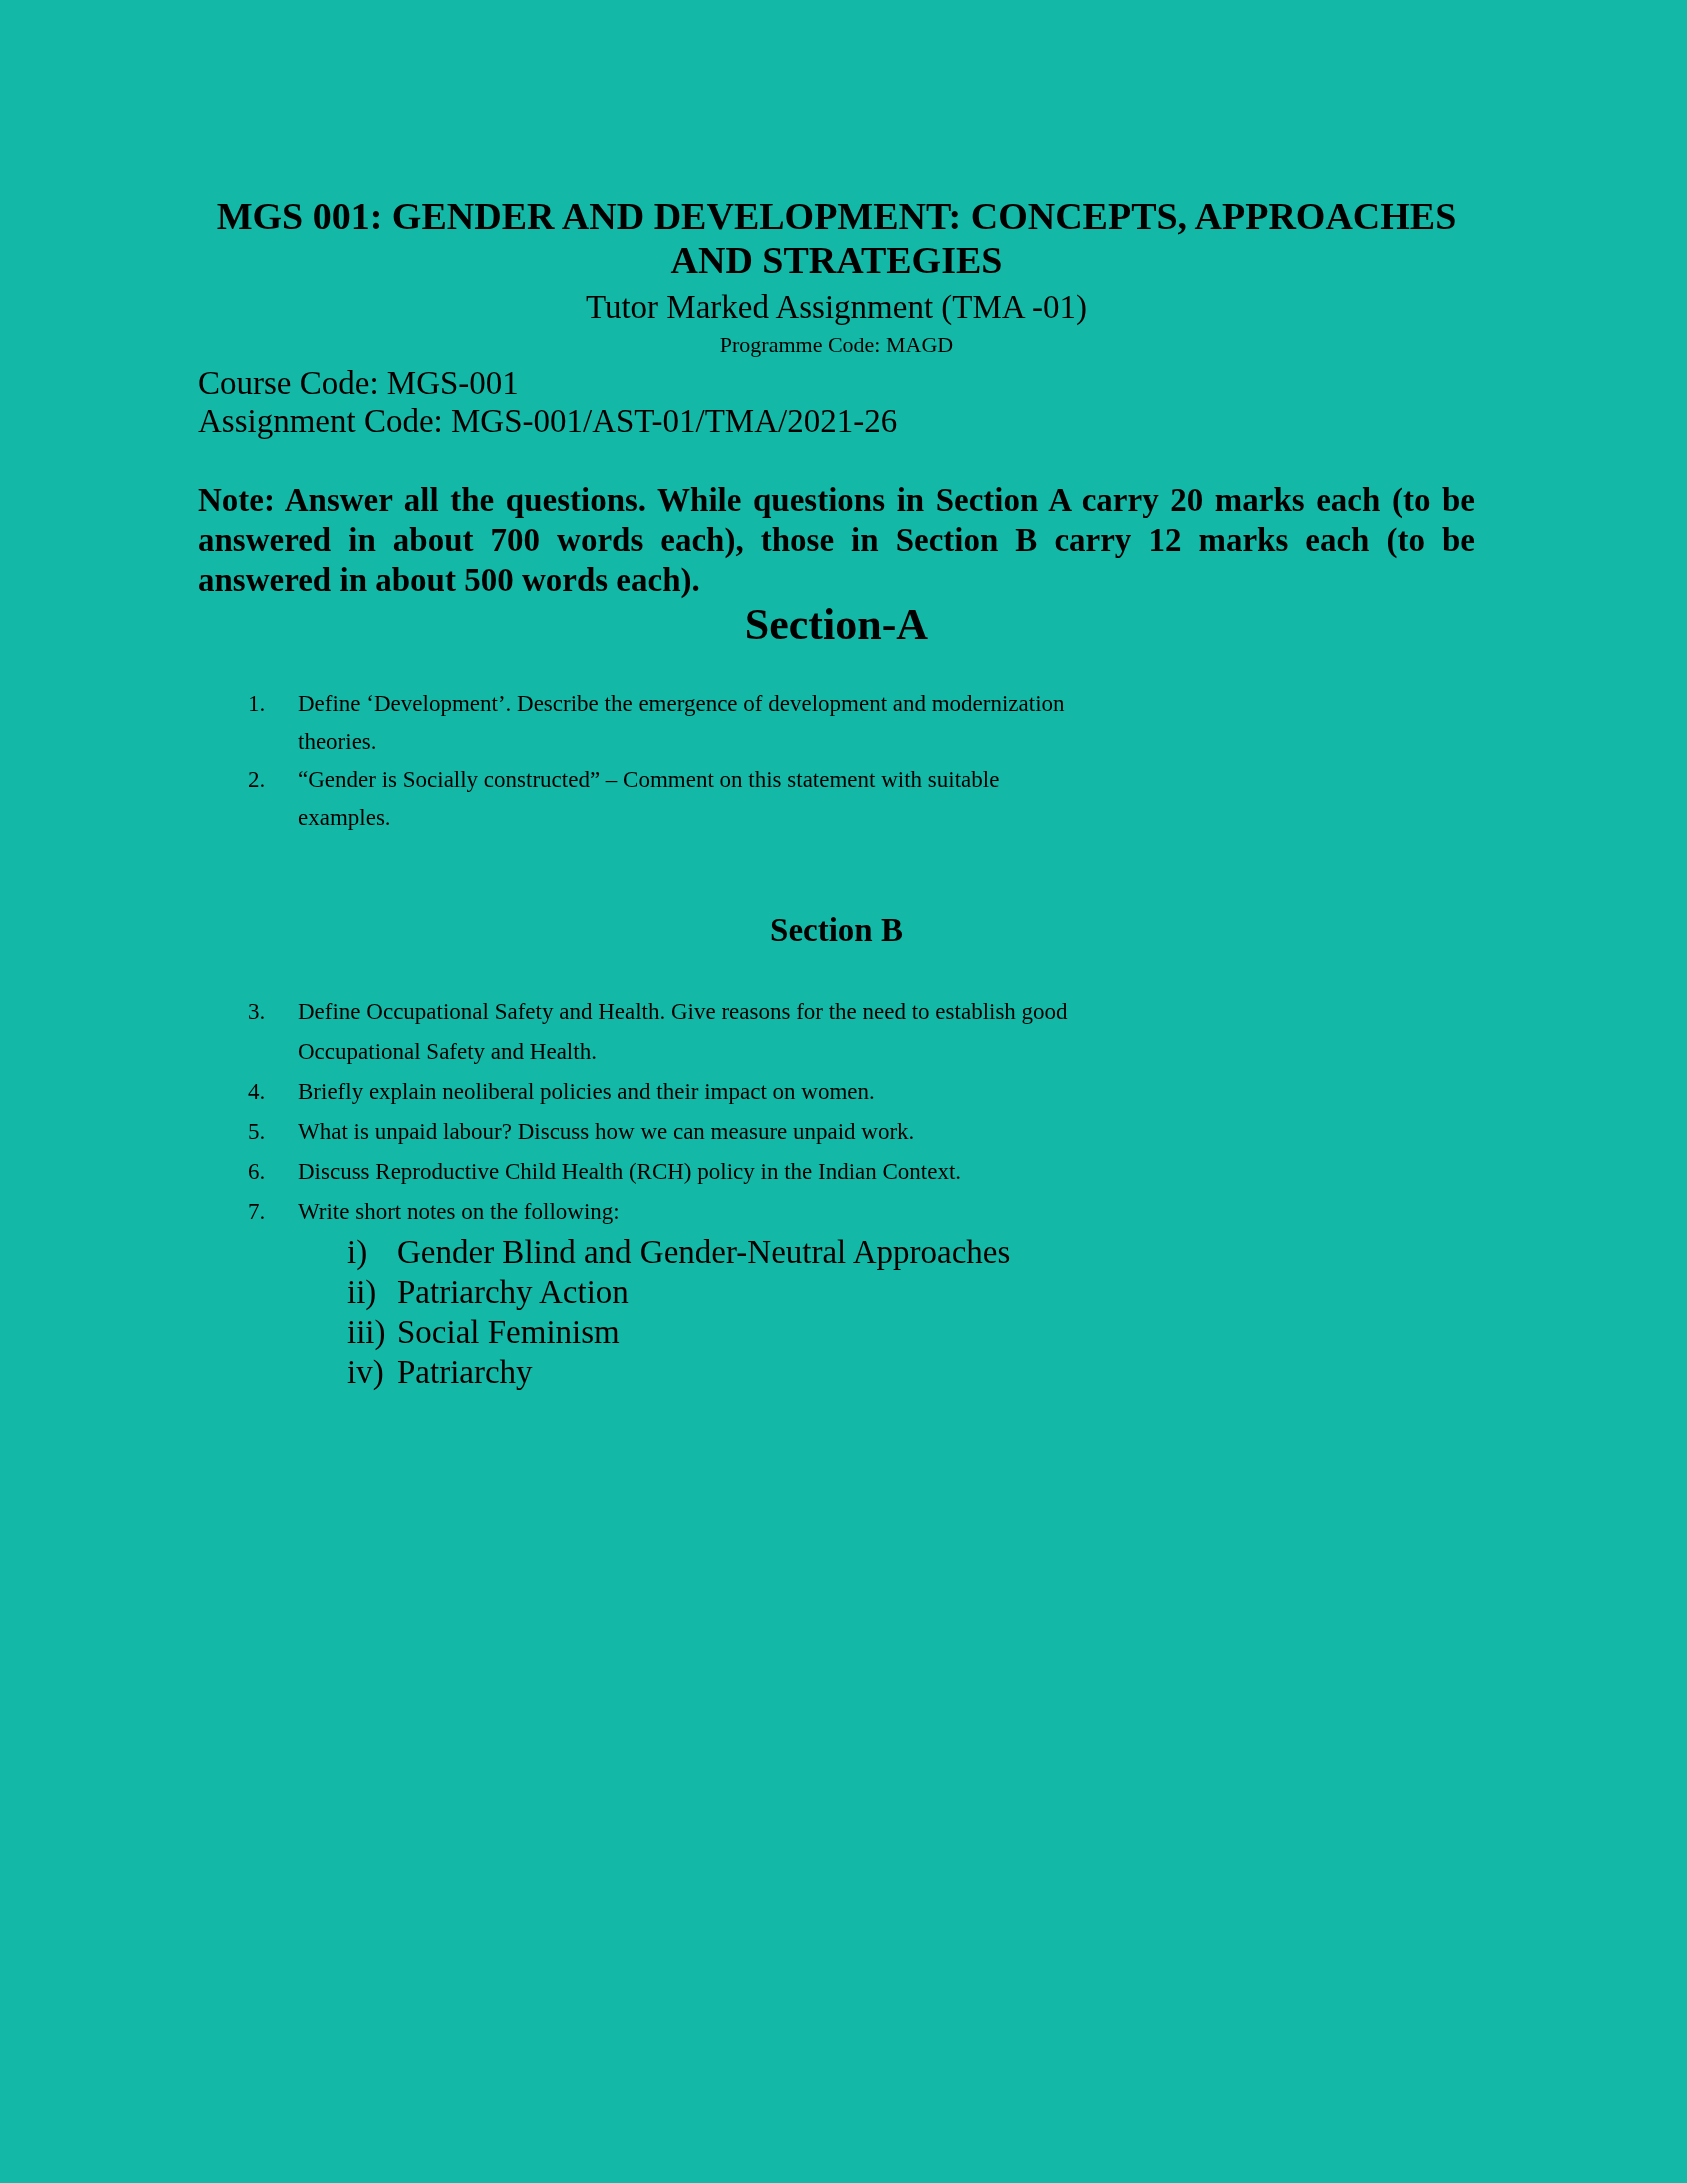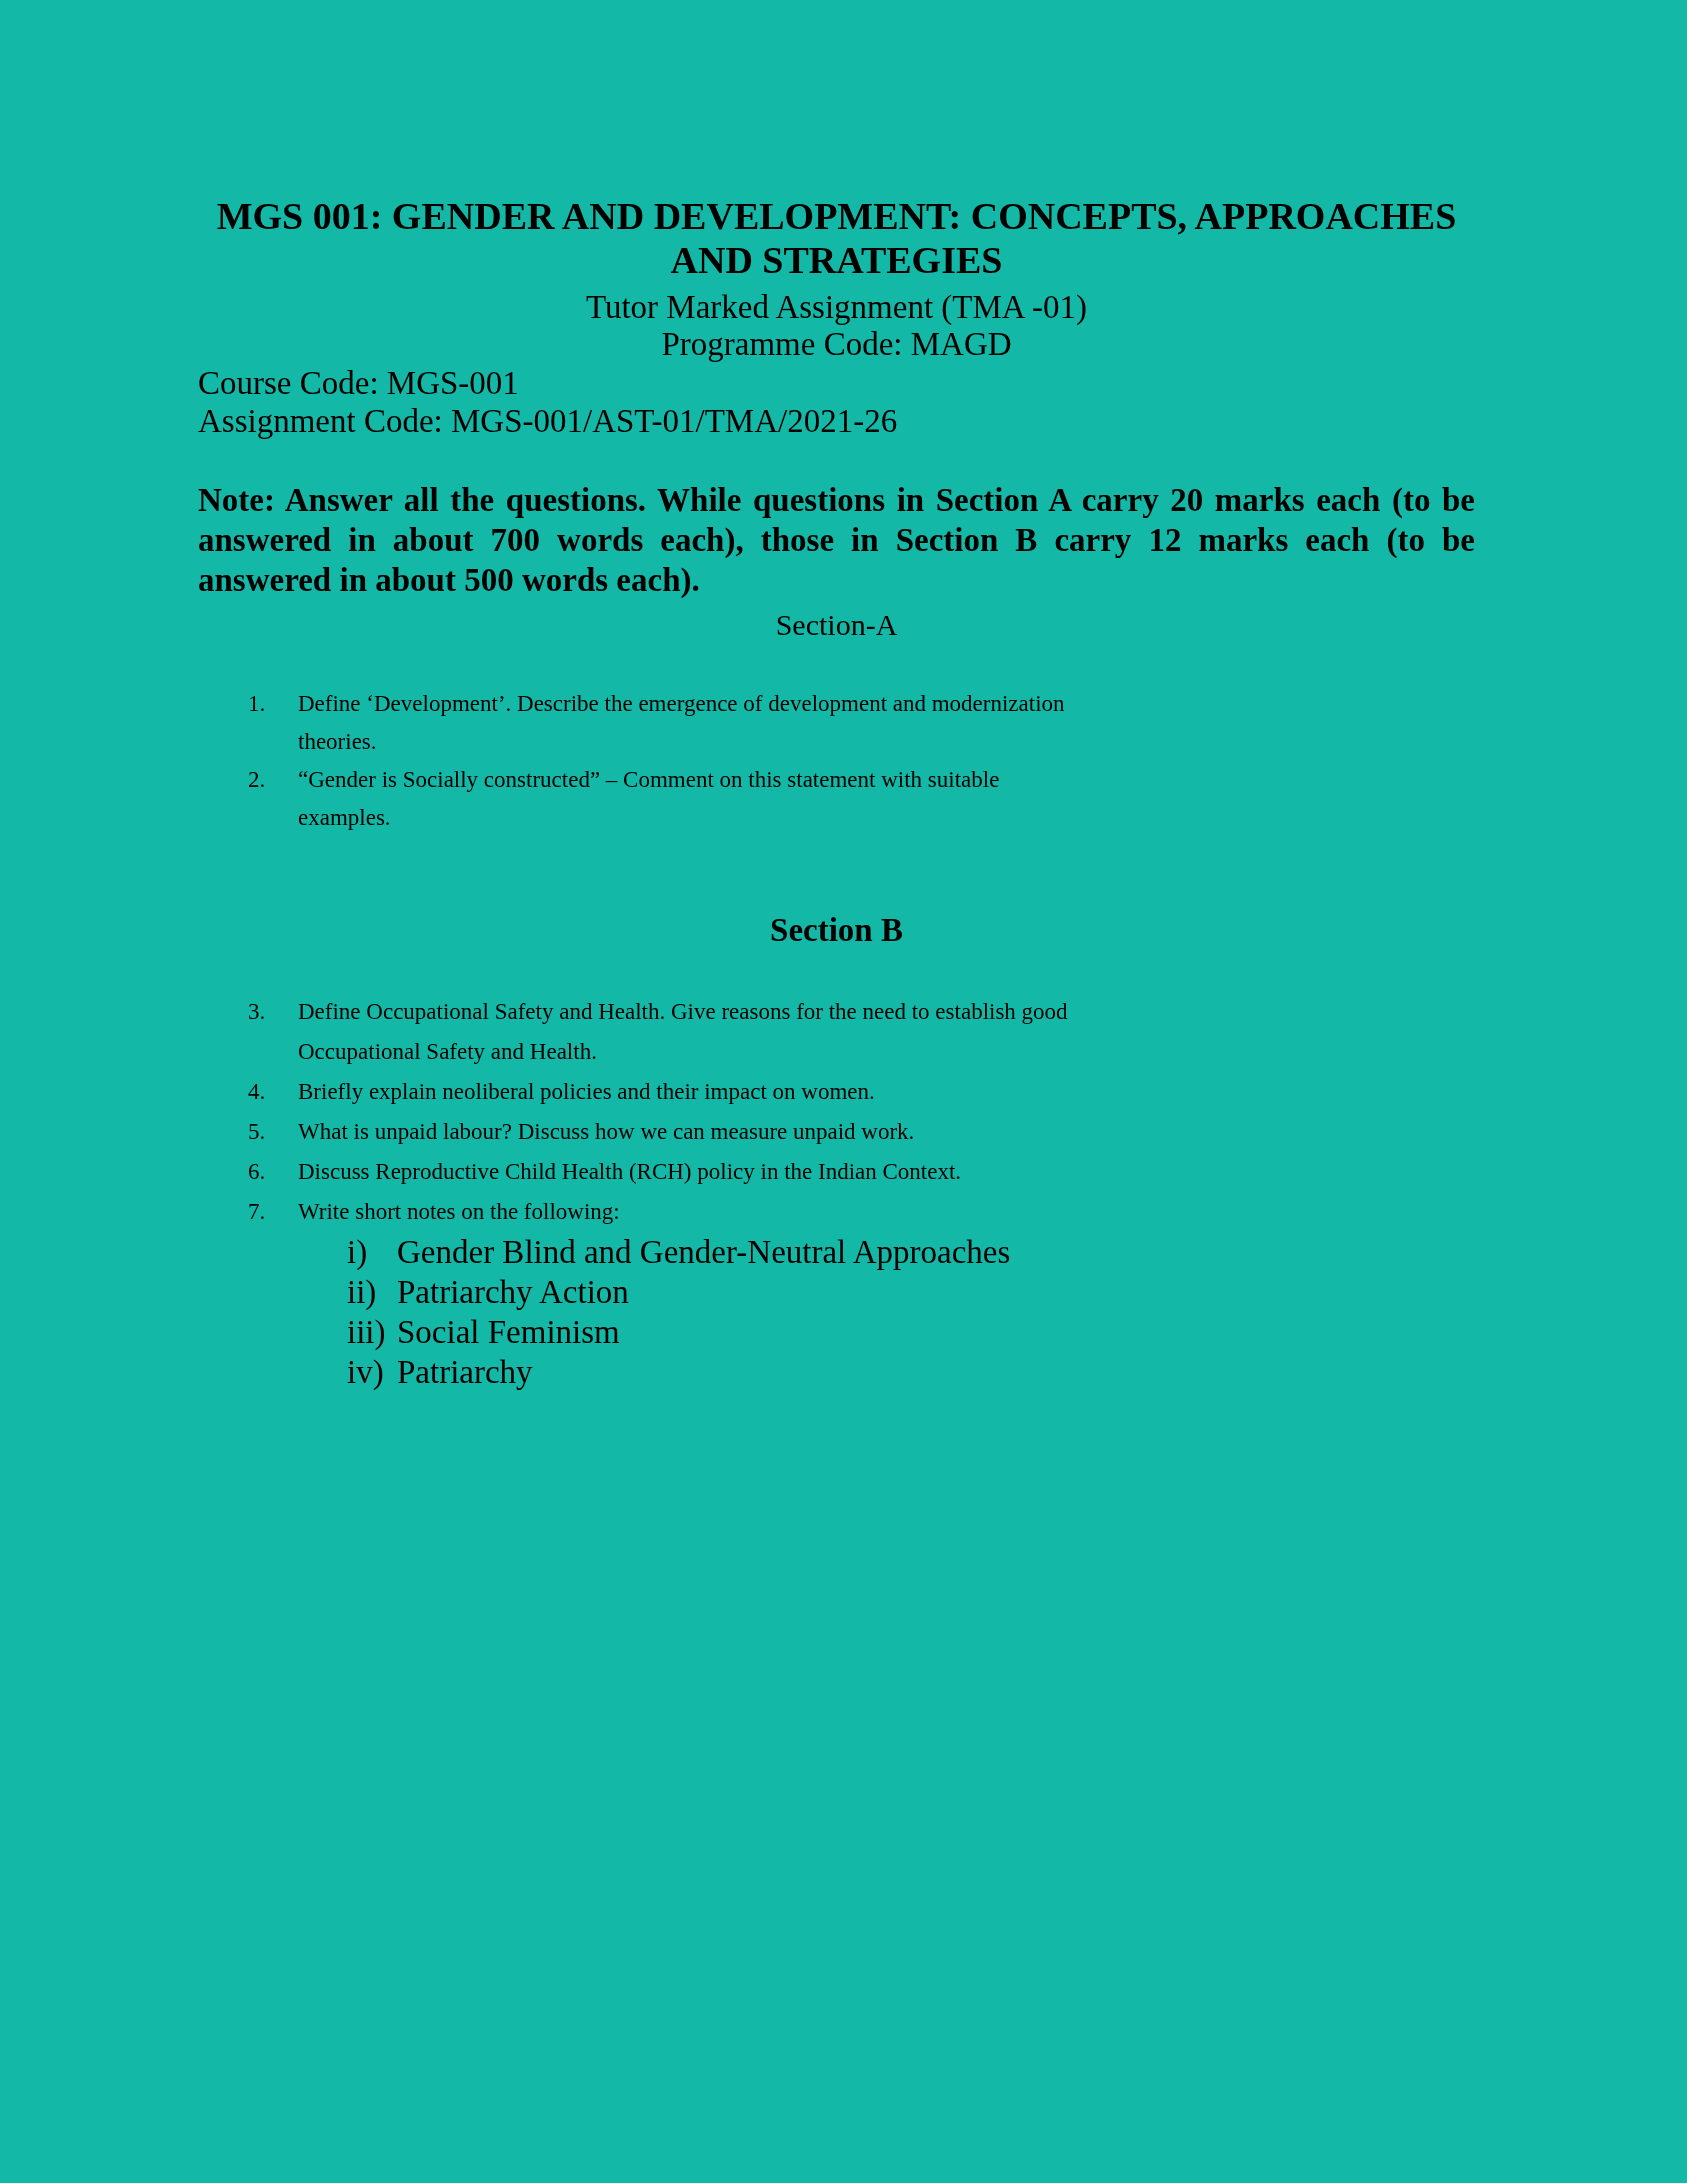--- a/index.html
+++ b/index.html
@@ -11,25 +11,25 @@
     font-family: "Liberation Serif", "DejaVu Serif", serif;
     color: #000000;
     overflow: hidden;
   }
   .abs { position: absolute; }
   .col { left: 198px; width: 1277px; }
   .center { text-align: center; }
   .right { text-align: left; }
   .title-block { top: 194px; font-size: 38px; line-height: 44px; font-weight: bold; }
   .sub1 { top: 289px; font-size: 33px; line-height: 37px; }
-  .sub2 { top: 326px; font-size: 33px; line-height: 37px; }
+  .sub2 { top: 326px; font-size: 22px; line-height: 37px; }
   .codes { top: 364px; font-size: 33px; line-height: 38px; }
   .note { top: 480px; font-size: 33px; line-height: 40px; font-weight: bold; }
   .jl { text-align: justify; text-align-last: justify; }
-  .sec-a-head { top: 606px; font-size: 30px; line-height: 37px; font-weight: normal; }
+  .sec-a-head { top: 606px; font-size: 44px; line-height: 37px; font-weight: bold; }
   .sec-b-head { top: 912px; font-size: 33px; line-height: 37px; font-weight: bold; }
   .qlist { font-size: 23px; }
   .qa-list { top: 685px; left: 248px; width: 1389px; line-height: 38px; }
   .qb-list { top: 992px; left: 248px; width: 1389px; line-height: 40px; }
   .sub-list { top: 1232px; left: 347px; width: 1191px; line-height: 40px; font-size: 33px; }
   .row { white-space: nowrap; }
   .num { display: inline-block; width: 50px; white-space: nowrap; }
   .cont { padding-left: 50px; }
 </style>
 </head>

